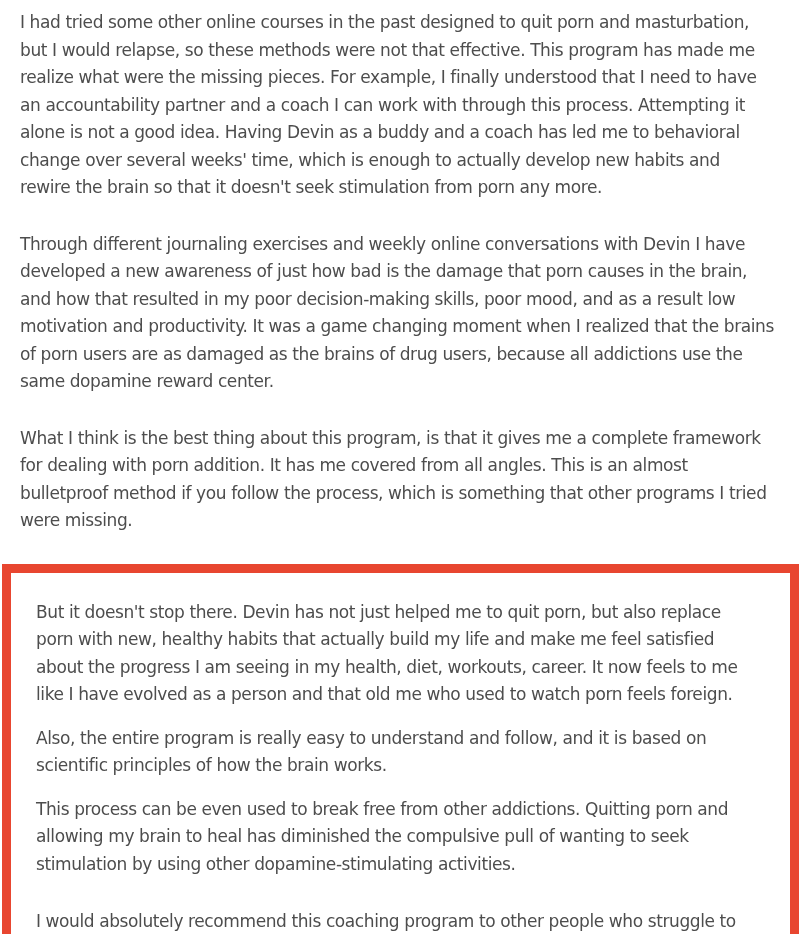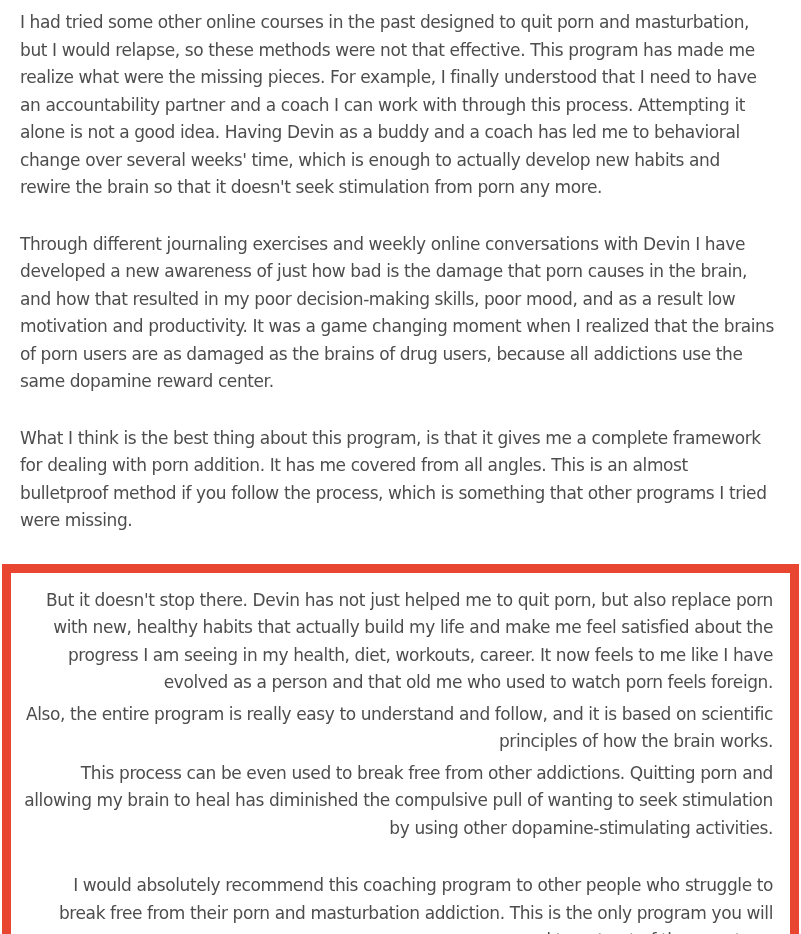--- a/index.html
+++ b/index.html
@@ -27,23 +27,22 @@
     margin: 0 0 29px 0;
     padding: 0 26px 0 20px;
   }
   .highlight-box {
     box-sizing: border-box;
     margin: 10px 2px 0 2px;
     border: 9px solid #e84630;
     padding: 10px 13px 0 9px;
   }
   .highlight-box p.para {
-    margin: 4px;
+    margin: 16px;
     padding: 0 0 0 0;
-    text-align: right;
   }
   .highlight-box p.para.final {
     margin-top: 30px;
   }
 </style>
 </head>
 <body style="background: rgb(255, 255, 255);">
 
 <div class="page" style="color: rgb(77, 77, 77);">
 

